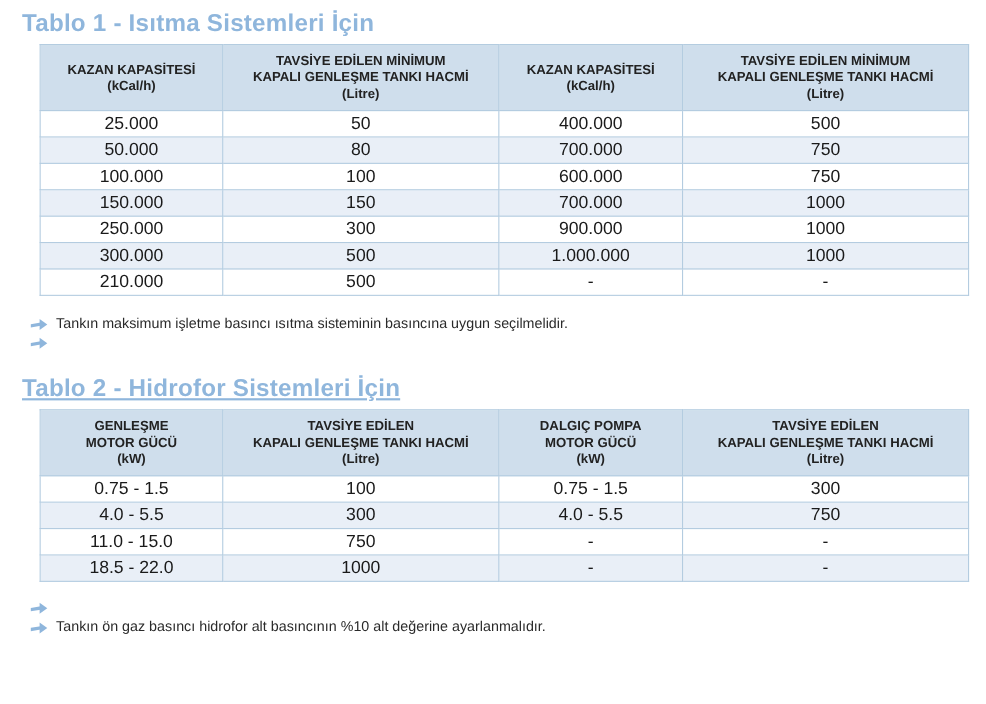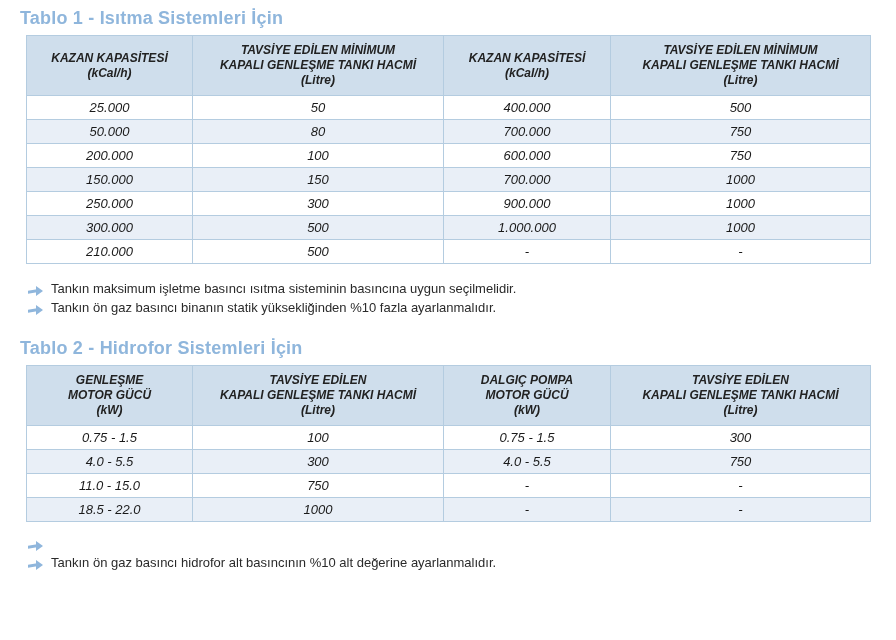--- a/index.html
+++ b/index.html
@@ -10,69 +10,69 @@
     width: 896px;
     height: 640px;
     box-sizing: border-box;
     padding: 8px 0 0 20px;
     font-family: "Liberation Sans", "DejaVu Sans", sans-serif;
     color: #1f1f1f;
     overflow: hidden;
   }
   .section-title {
     margin: 0 0 6px 0;
-    font-size: 18px;
+    font-size: 22px;
     font-weight: bold;
     color: #8FB6DC;
     letter-spacing: 0.2px;
   }
   .section-title.second {
     margin-top: 23px;
+    text-decoration: underline;
   }
   table.data-table {
     border-collapse: collapse;
     table-layout: fixed;
     width: 844px;
-    margin-left: 6px;
+    margin-left: 16px;
     border: 1px solid #9FB9D0;
-    font-style: italic;
   }
   .data-table th, .data-table td {
     border: 1px solid #B4CCE0;
     text-align: center;
     vertical-align: middle;
   }
   .data-table th {
     background: #CFDEEC;
     font-size: 12px;
     font-weight: bold;
     line-height: 15px;
     color: #222222;
     height: 55px;
     padding: 2px 4px;
   }
   .data-table td {
-    font-size: 13px;
+    font-size: 16px;
     color: #1a1a1a;
     height: 23px;
     padding: 0 4px;
   }
   .data-table tbody tr:nth-child(even) td {
     background: #E9EFF7;
   }
   col.c1 { width: 166px; }
   col.c2 { width: 251px; }
   col.c3 { width: 167px; }
   col.c4 { width: 260px; }
   .notes {
     margin: 17px 0 0 8px;
   }
   .note {
     display: flex;
-    align-items: flex-end;
+    align-items: center;
     gap: 8px;
     font-size: 13px;
     line-height: 15px;
     color: #2a2a2a;
     margin-bottom: 4px;
   }
   .arrow-icon {
     flex: none;
     display: inline-block;
     position: relative;
@@ -145,21 +145,21 @@
           <td>400.000</td>
           <td>500</td>
         </tr>
         <tr>
           <td>50.000</td>
           <td>80</td>
           <td>700.000</td>
           <td>750</td>
         </tr>
         <tr>
-          <td>200.000</td>
+          <td>100.000</td>
           <td>100</td>
           <td>600.000</td>
           <td>750</td>
         </tr>
         <tr>
           <td>150.000</td>
           <td>150</td>
           <td>700.000</td>
           <td>1000</td>
         </tr>
@@ -184,21 +184,20 @@
       </tbody>
   </table>
 
   <div class="notes">
     <div class="note">
       <span class="arrow-icon"></span>
       <span>Tankın maksimum işletme basıncı ısıtma sisteminin basıncına uygun seçilmelidir.</span>
     </div>
     <div class="note">
       <span class="arrow-icon"></span>
-      <span>Tankın ön gaz basıncı binanın statik yüksekliğinden %10 fazla ayarlanmalıdır.</span>
     </div>
   </div>
 </section>
 
 <section class="tbl-wrap">
   <h2 class="section-title second">Tablo 2 - Hidrofor Sistemleri İçin</h2>
 
   <table class="data-table">
     <colgroup>
       <col class="c1">

